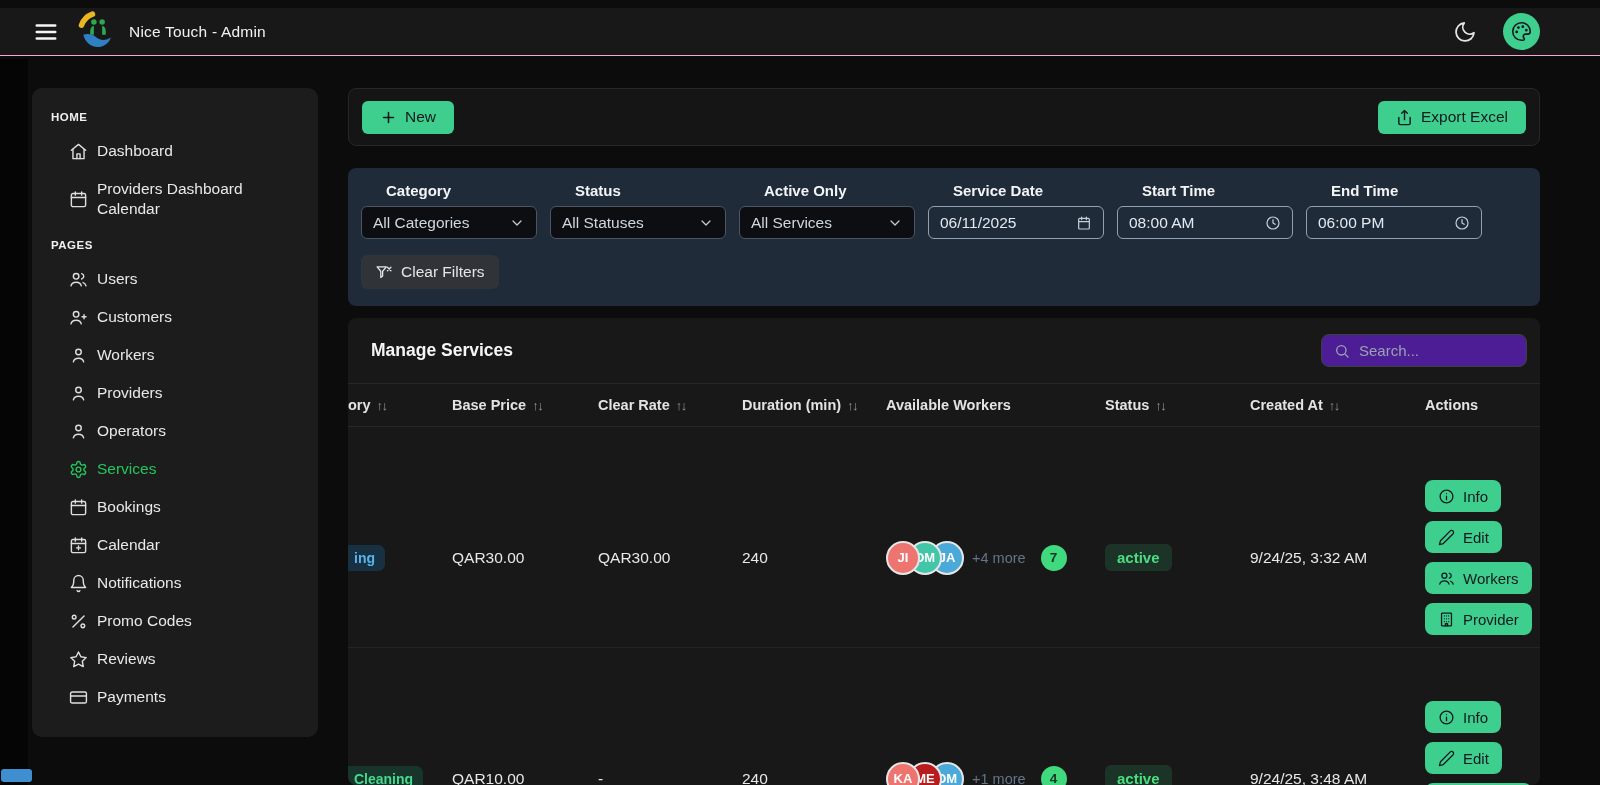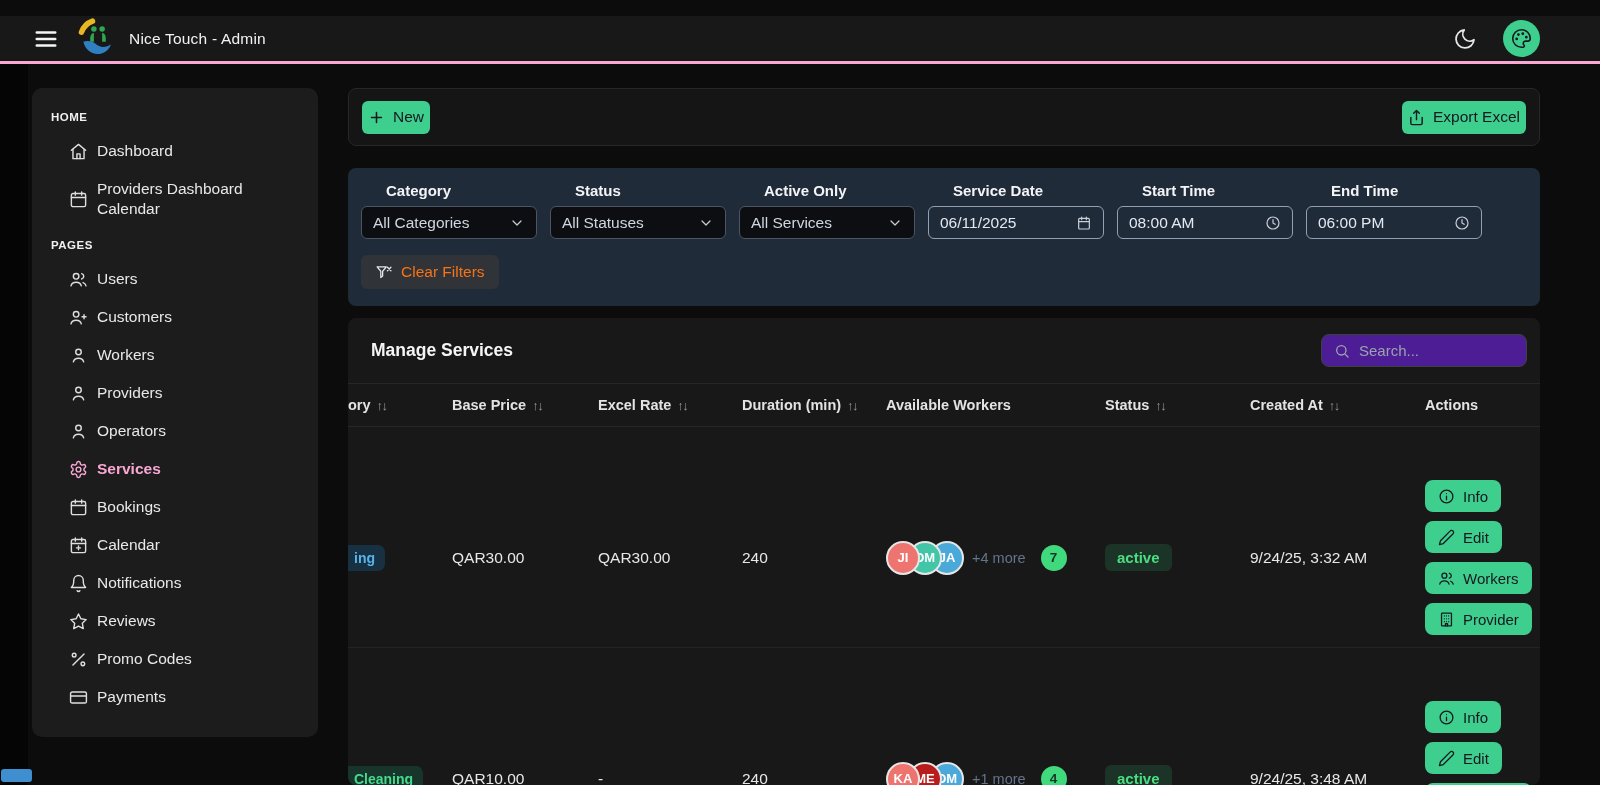--- a/index.html
+++ b/index.html
@@ -2,58 +2,58 @@
 <html><head>
 <meta charset="utf-8">
 <style>
   * { margin:0; padding:0; box-sizing:border-box; }
   html,body { width:1600px; height:785px; overflow:hidden; }
   body { background:#0c0c0c; font-family:"Liberation Sans", sans-serif; color:#e8e8e8; position:relative; }
   .icn { display:inline-flex; align-items:center; justify-content:center; flex:0 0 auto; }
   .icn svg { width:100%; height:100%; }
 
   
-  .topbar { position:absolute; top:16px; left:0; width:1600px; height:48px; background:#181818; border-bottom:3px solid #f9a8d4; display:flex; align-items:center; padding:0 60px 0 33px; z-index:10; }
+  .topbar { position:absolute; top:8px; left:0; width:1600px; height:48px; background:#181818; border-bottom:1px solid #f9a8d4; display:flex; align-items:center; padding:0 60px 0 33px; z-index:10; }
   .hamburger { background:none; border:none; color:#f5f5f5; width:26px; height:26px; cursor:pointer; }
   .logo { width:44px; height:44px; margin-left:17px; }
   .app-title { margin-left:9px; font-size:15.5px; color:#f2f2f2; letter-spacing:.2px; }
   .topbar .spacer { flex:1; }
   .theme-btn { background:none; border:none; color:#e5e5e5; width:24px; height:24px; cursor:pointer; margin-right:26px; }
   .avatar-btn { width:37px; height:37px; border-radius:50%; background:#3ecf8e; border:none; color:#14181f; display:flex; align-items:center; justify-content:center; cursor:pointer; }
   .avatar-btn .icn { width:21px; height:21px; }
 
   
   .left-strip { position:absolute; left:0; top:59px; width:28px; height:726px; background:#050505; }
   .hthumb { position:absolute; left:1px; bottom:3px; width:31px; height:13px; border-radius:3px; background:#3f8fd0; z-index:20; }
 
   
   .sidebar { position:absolute; left:32px; top:88px; width:286px; height:649px; background:#1c1c1c; border-radius:10px; padding:12px 0 10px; overflow:hidden; z-index:5; }
   .sec-label { padding:11px 19px 9px; font-size:11.5px; font-weight:700; letter-spacing:.5px; color:#f0f0f0; }
   .side-item { display:flex; align-items:center; gap:9px; padding:9px 14px 9px 37px; font-size:15.5px; color:#e8e8e8; cursor:pointer; line-height:20px; }
   .side-item .icn { width:19px; height:19px; color:#dedede; }
-  .side-item.active, .side-item.active .icn { color:#f9a8d4; font-weight:700; }
+  .side-item.active, .side-item.active .icn { color:#22c55e; font-weight:400; }
   .side-item span.lbl { max-width:200px; }
 
   
   .main { position:absolute; left:348px; top:88px; width:1192px; z-index:4; }
   .card { border-radius:8px; }
 
   .toolbar-card { height:58px; background:#151515; border:1px solid #272727; display:flex; align-items:center; justify-content:space-between; padding:0 13px; }
-  .btn-green { display:flex; align-items:center; gap:8px; background:#3ecf8e; color:#14181f; border:none; border-radius:6px; height:33px; padding:0 6px; font-size:15.5px; font-weight:500; font-family:inherit; cursor:pointer; }
+  .btn-green { display:flex; align-items:center; gap:8px; background:#3ecf8e; color:#14181f; border:none; border-radius:6px; height:33px; padding:0 18px; font-size:15.5px; font-weight:500; font-family:inherit; cursor:pointer; }
   .btn-green .icn { width:17px; height:17px; color:#14181f; }
 
   .filters-card { margin-top:22px; height:138px; background:#202b3a; padding:14px 13px; }
   .filters-row { display:flex; gap:13px; }
   .ffield { width:176px; }
   .flabel { font-size:15px; font-weight:700; color:#f3f4f6; margin-bottom:7px;margin-left:25px; }
   .fbox { height:33px; border-radius:6px; display:flex; align-items:center; justify-content:space-between; padding:0 11px; font-size:15.5px; color:#cfd6df; cursor:pointer; }
   .fbox.select { background:#0d0e12; border:1px solid #4b5563; }
   .fbox.plain { background:transparent; border:1px solid #93a0b2; color:#e2e8f0; }
   .fbox .icn { width:16px; height:16px; color:#c7ced8; }
-  .clear-btn { margin-top:16px; display:flex; align-items:center; gap:9px; background:#303338; color:#f97316; border:none; border-radius:6px; height:34px; padding:0 14px; font-size:15.5px; font-family:inherit; cursor:pointer; }
+  .clear-btn { margin-top:16px; display:flex; align-items:center; gap:9px; background:#303338; color:#e5e5e5; border:none; border-radius:6px; height:34px; padding:0 14px; font-size:15.5px; font-family:inherit; cursor:pointer; }
   .clear-btn .icn { width:17px; height:17px; color:#e5e7eb; }
 
   .table-card { margin-top:12px; background:#181818; height:467px; overflow:hidden; }
   .table-top { display:flex; align-items:center; justify-content:space-between; padding:16px 13px 16px 23px; }
   .table-title { font-size:17.5px; font-weight:700; color:#f5f5f5; }
   .search-box { width:206px; height:33px; background:#4c1d95; border:1px solid #3f3f3f; border-radius:8px; display:flex; align-items:center; gap:9px; padding:0 12px; }
   .search-box .icn { width:16px; height:16px; color:#9ca3af; }
   .search-box input { background:transparent; border:none; outline:none; color:#e5e5e5; font-size:15px; width:140px; font-family:inherit; }
   .search-box input::placeholder { color:#9ca3af; }
 
@@ -223,34 +223,34 @@
         <svg viewBox="0 0 24 24" fill="none" stroke="currentColor" stroke-width="1.8" stroke-linecap="round" stroke-linejoin="round">
           <path d="M6 8a6 6 0 0 1 12 0c0 7 3 9 3 9H3s3-2 3-9"></path>
           <path d="M10.3 21a1.94 1.94 0 0 0 3.4 0"></path>
         </svg>
       </span>
        <span class="lbl">Notifications</span>
      </div>
     <div class="side-item">
        <span class="icn" style="width:19px;height:19px">
         <svg viewBox="0 0 24 24" fill="none" stroke="currentColor" stroke-width="1.8" stroke-linecap="round" stroke-linejoin="round">
-          <path d="M12 2.5l3 6.1 6.7 1-4.85 4.7 1.15 6.7L12 17.8 5.99 21l1.15-6.7-4.85-4.7 6.71-1z"></path>
-        </svg>
-      </span>
-       <span class="lbl">Reviews</span>
-     </div>
-    <div class="side-item">
-       <span class="icn" style="width:19px;height:19px">
-        <svg viewBox="0 0 24 24" fill="none" stroke="currentColor" stroke-width="1.8" stroke-linecap="round" stroke-linejoin="round">
           <path d="M19 5 5 19"></path>
           <circle cx="6.5" cy="6.5" r="2.3"></circle>
           <circle cx="17.5" cy="17.5" r="2.3"></circle>
         </svg>
       </span>
        <span class="lbl">Promo Codes</span>
+     </div>
+    <div class="side-item">
+       <span class="icn" style="width:19px;height:19px">
+        <svg viewBox="0 0 24 24" fill="none" stroke="currentColor" stroke-width="1.8" stroke-linecap="round" stroke-linejoin="round">
+          <path d="M12 2.5l3 6.1 6.7 1-4.85 4.7 1.15 6.7L12 17.8 5.99 21l1.15-6.7-4.85-4.7 6.71-1z"></path>
+        </svg>
+      </span>
+       <span class="lbl">Reviews</span>
      </div>
     <div class="side-item">
        <span class="icn" style="width:19px;height:19px">
         <svg viewBox="0 0 24 24" fill="none" stroke="currentColor" stroke-width="1.8" stroke-linecap="round" stroke-linejoin="round">
           <rect x="2" y="5" width="20" height="14" rx="2"></rect>
           <path d="M2 10h20"></path>
         </svg>
       </span>
        <span class="lbl">Payments</span>
      </div>
@@ -374,21 +374,21 @@
       </div>
     </div>
     <div class="grid-cols thead" id="thead">
         <div class="th">
      <span>ory</span><span class="sort">↑↓</span>
    </div>
         <div class="th">
      <span>Base Price</span><span class="sort">↑↓</span>
    </div>
         <div class="th">
-     <span>Excel Rate</span><span class="sort">↑↓</span>
+     <span>Clear Rate</span><span class="sort">↑↓</span>
    </div>
         <div class="th">
      <span>Duration (min)</span><span class="sort">↑↓</span>
    </div>
         <div class="th">
      <span>Available Workers</span>
    </div>
         <div class="th">
      <span>Status</span><span class="sort">↑↓</span>
    </div>

